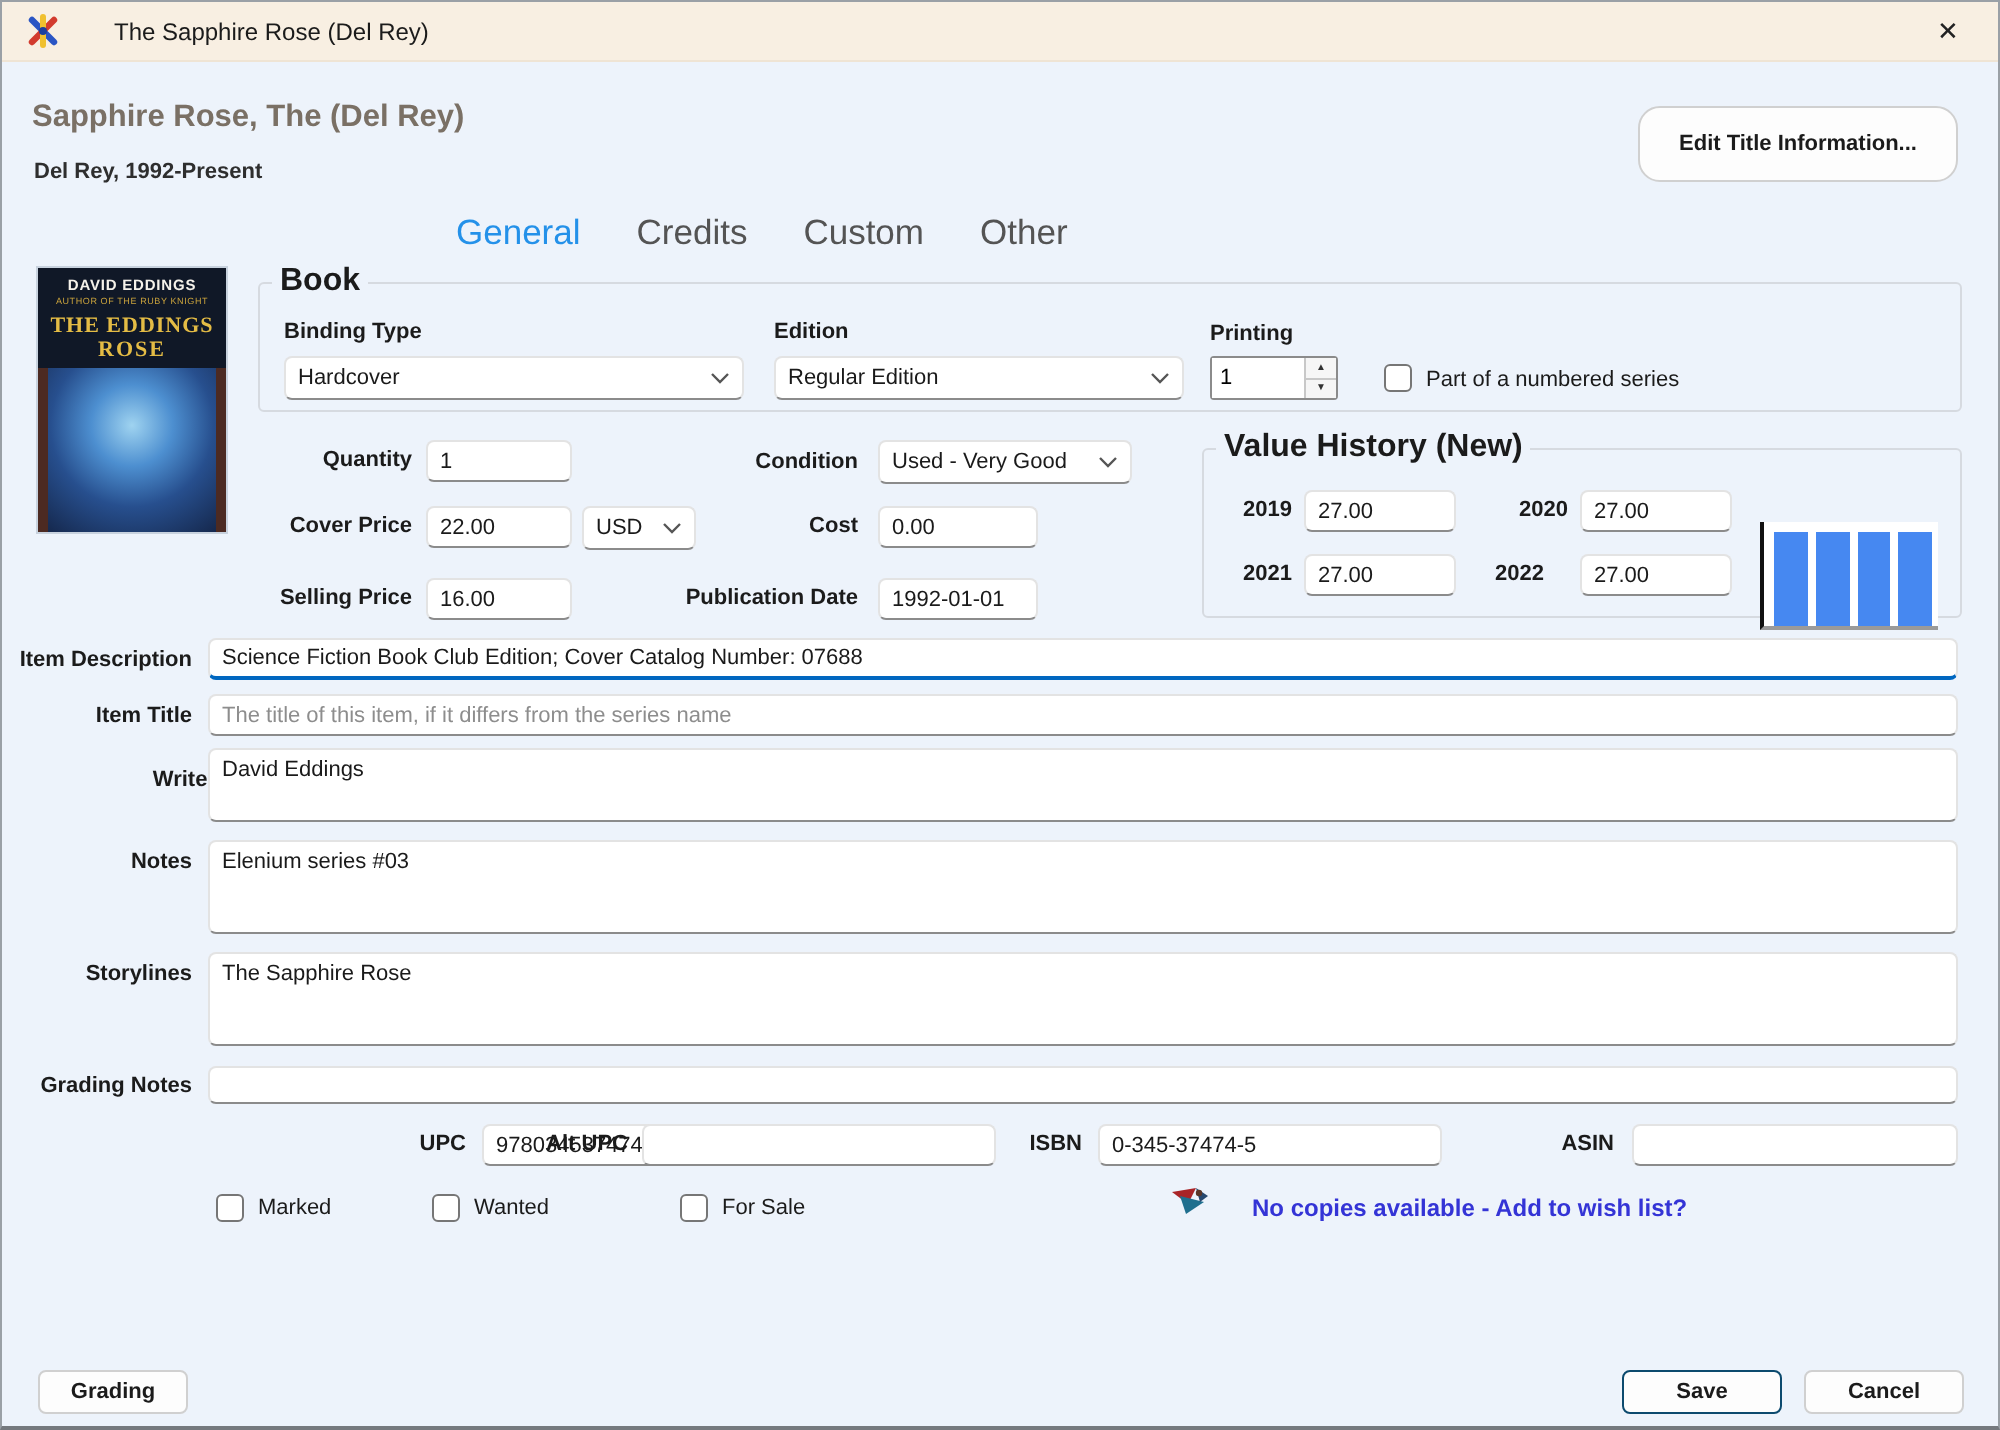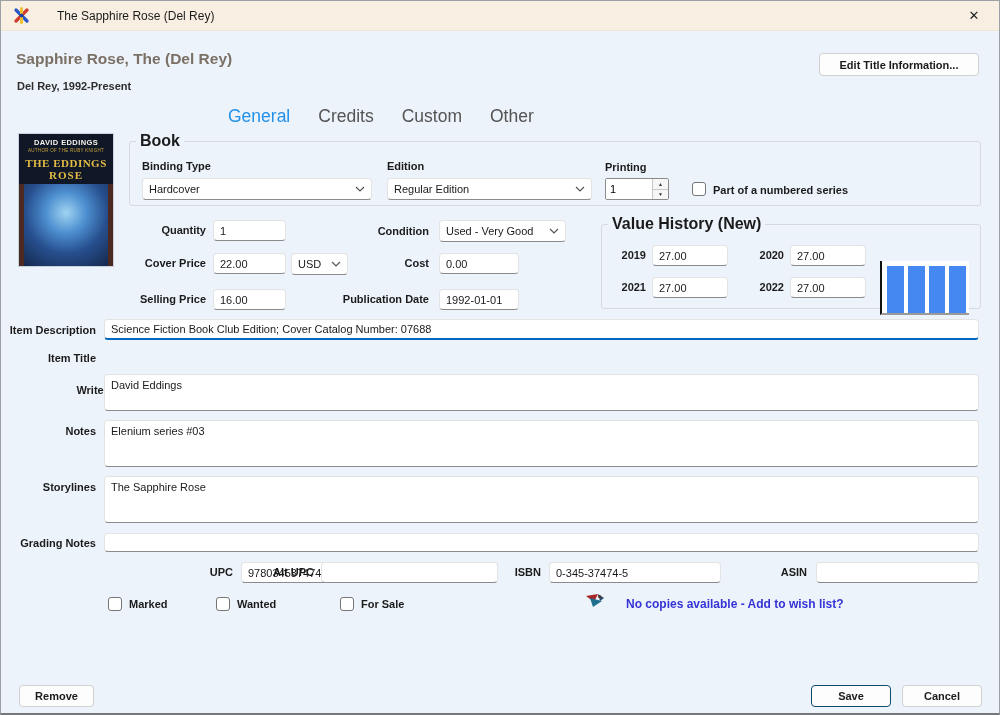--- a/index.html
+++ b/index.html
@@ -24,21 +24,21 @@
     font-size:13px; color:#222; cursor:default;
   }
   
   .hdr-title { position:absolute; left:15px; top:49px; font-size:15.5px; font-weight:bold; color:#7a7065; }
   .hdr-sub   { position:absolute; left:16px; top:79px; font-size:11px; font-weight:600; color:#2e2e2e; }
   .btn {
     background:#fdfdfd; border:1px solid #d0d0d0; border-radius:4px;
     font-size:11px; font-weight:600; color:#1b1b1b; font-family:inherit;
     display:flex; align-items:center; justify-content:center;
   }
-  .edit-title-btn { position:absolute; left:818px; top:52px; width:160px; height:23px; }
+  .edit-title-btn { position:absolute; left:818px; top:52px; width:160px; height:38px;border-radius:11px; }
   
   .tabs { position:absolute; left:227px; top:105px; display:flex; gap:28px; }
   .tab { font-size:17.5px; color:#545454; cursor:default; }
   .tab.selected { color:#2491e9; }
   
   .cover {
     position:absolute; left:18px; top:133px; width:94px; height:132px;
     background:#101827; overflow:hidden; display:flex; flex-direction:column;
     box-shadow:0 0 0 1px #c8d2de;
   }
@@ -76,21 +76,21 @@
   }
   .spin { position:absolute; display:flex; background:#fff; border:1px solid #8b8b8b; border-radius:2px; }
   .spin input { border:0; width:46px; font-size:11px; font-family:inherit; padding:0 4px; outline:none; }
   .spin-btns { display:flex; flex-direction:column; border-left:1px solid #c8c8c8; }
   .spin-b { width:15px; flex:1; display:flex; align-items:center; justify-content:center; font-size:5px; color:#333; background:#f6f6f6; }
   .spin-b:first-child { border-bottom:1px solid #c8c8c8; }
   .cb {
     position:absolute; width:14px; height:14px; background:#fff;
     border:1px solid #767676; border-radius:3px;
   }
-  .cb-lbl { position:absolute; font-size:11px; font-weight:700; color:#1b1b1b; }
+  .cb-lbl { position:absolute; font-size:11px; font-weight:400; color:#1b1b1b; }
   
   .vh-year { position:absolute; font-size:11px; font-weight:600; color:#1b1b1b; width:30px; text-align:right; }
   .vh-chart {
     position:absolute; left:278px; top:28px; width:89px; height:54px; background:#fff;
     border-left:2px solid #111; border-bottom:2px solid #9a9a9a;
     display:flex; align-items:flex-end; gap:4px; padding:0 3px 0 5px;
   }
   .vh-bar { flex:1; }
   
   .wish-link { position:absolute; font-size:12px; font-weight:700; color:#3434d6; cursor:pointer; }
@@ -191,34 +191,35 @@
   <input class="tbx" style="left: 438px; top: 288px; width: 80px; height: 21px;" value="1992-01-01">
 
   <fieldset class="vh-group">
     <legend>Value History (New)</legend>
     <span class="vh-year" style="left:14px; top:16px;">2019</span>
     <input class="tbx" style="left: 50px; top: 12px; width: 76px; height: 21px;" value="27.00">
     <span class="vh-year" style="left:152px; top:16px;">2020</span>
     <input class="tbx" style="left: 188px; top: 12px; width: 76px; height: 21px;" value="27.00">
     <span class="vh-year" style="left:14px; top:48px;">2021</span>
     <input class="tbx" style="left: 50px; top: 44px; width: 76px; height: 21px;" value="27.00">
-    <span class="vh-year" style="left:152px; top:48px;">2022</span>
+    <span class="vh-year" style="left:140px; top:48px;">2022</span>
     <input class="tbx" style="left: 188px; top: 44px; width: 76px; height: 21px;" value="27.00">
     <div class="vh-chart">
         <div class="vh-bar" style="height: 90%; background: rgb(70, 136, 241);"></div>
         <div class="vh-bar" style="height: 90%; background: rgb(70, 136, 241);"></div>
         <div class="vh-bar" style="height: 90%; background: rgb(70, 136, 241);"></div>
         <div class="vh-bar" style="height: 90%; background: rgb(70, 136, 241);"></div>
       </div>
   </fieldset>
 
   <div class="lbl r" style="left:0px; top:323px; width:95px;">Item Description</div>
   <input class="tbx focused" style="left: 103px; top: 318px; width: 875px; height: 21px;" value="Science Fiction Book Club Edition; Cover Catalog Number: 07688">
 
   <div class="lbl r" style="left:0px; top:351px; width:95px;">Item Title</div>
+  <input class="tbx" style="left: 103px; top: 346px; width: 875px; height: 21px;" placeholder="The title of this item, if it differs from the series name">
 
   <div class="lbl r" style="left:12px; top:383px; width:95px;">Writer</div>
   <textarea class="ta" style="left: 103px; top: 373px; width: 875px; height: 37px;">David Eddings</textarea>
 
   <div class="lbl r" style="left:0px; top:424px; width:95px;">Notes</div>
   <textarea class="ta" style="left: 103px; top: 419px; width: 875px; height: 47px;">Elenium series #03</textarea>
 
   <div class="lbl r" style="left:0px; top:480px; width:95px;">Storylines</div>
   <textarea class="ta" style="left: 103px; top: 475px; width: 875px; height: 47px;">The Sapphire Rose</textarea>
 
@@ -242,17 +243,17 @@
   <span class="cb-lbl" style="left:360px; top:597px;">For Sale</span>
 
   <svg style="position:absolute; left:583px; top:591px;" width="22" height="19" viewBox="0 0 22 19">
     <path d="M2 4 L14 2 L10 10 Z" fill="#a92427"></path>
     <path d="M6 6 L18 9 L9 15 Z" fill="#1f6f8e"></path>
     <path d="M14 2 L20 6 L16 9 Z" fill="#27486e"></path>
     <circle cx="15.5" cy="4.5" r="1.6" fill="#5a3627"></circle>
   </svg>
   <span class="wish-link" style="left:625px; top:596px;">No copies available - Add to wish list?</span>
 
-  <button class="btn remove-btn">Remove</button>
+  <button class="btn remove-btn">Grading</button>
   <button class="btn save-btn">Save</button>
   <button class="btn cancel-btn">Cancel</button>
 
 </div>
 
 </body></html>

